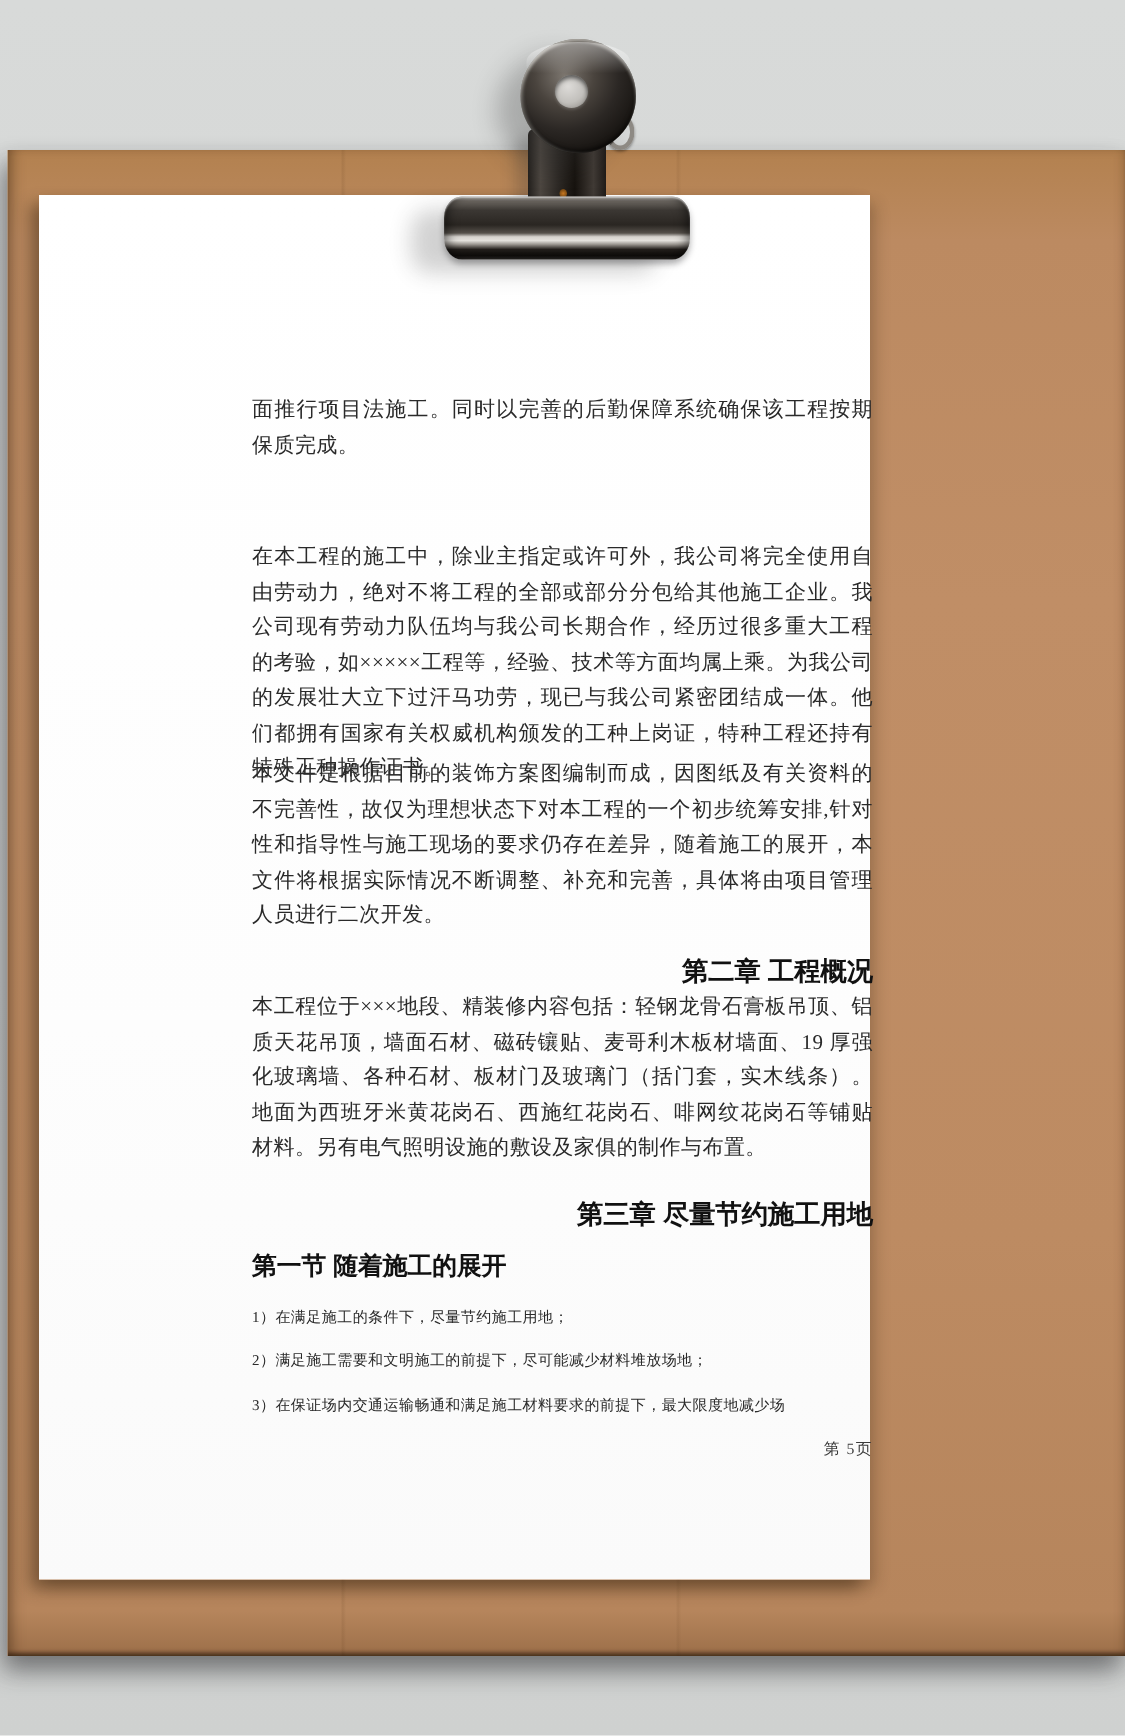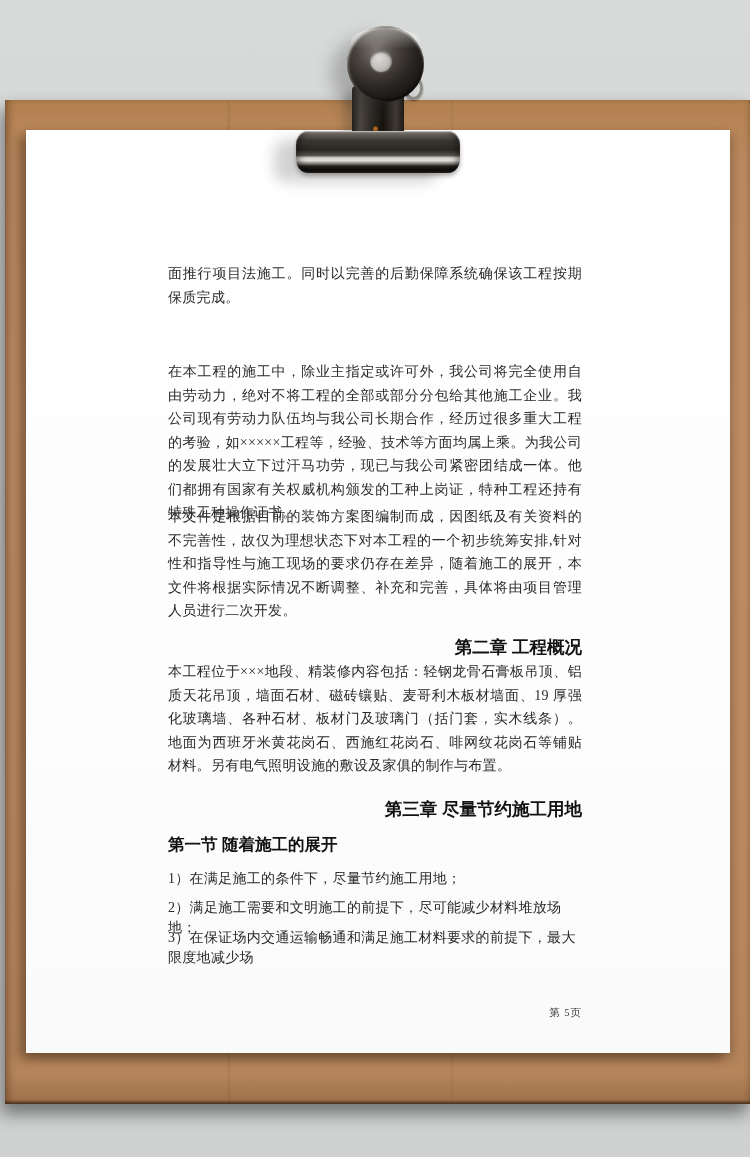--- a/index.html
+++ b/index.html
@@ -20,41 +20,41 @@
       linear-gradient(180deg,#b3814f 0%,#bc8a61 6%,#c08e66 30%,#bd8b62 72%,#b6855c 97%,#9c6f49 100%);
     box-shadow:
       inset 7px 0 9px -5px rgba(55,33,14,0.55),
       inset -4px 0 7px -4px rgba(55,33,14,0.35),
       inset 0 -4px 3px -2px rgba(30,18,8,0.65),
       -6px 10px 16px rgba(40,40,42,0.35),
       0 8px 14px rgba(40,40,42,0.30);
   }
   
   .paper{
-    position:absolute;left:26px;top:130px;width:704px;height:923px;
+    position:absolute;left:26px;top:130px;width:554px;height:923px;
     background:linear-gradient(180deg,#ffffff 0%,#fdfdfd 60%,#fafafa 100%);
     box-shadow:
       -7px 6px 10px rgba(48,30,12,0.42),
       4px 5px 9px rgba(48,30,12,0.22);
   }
   .block{position:absolute;left:142px;width:414px;margin:0;color:#2a2a2a;}
   .body-par{
     font-size:14px;line-height:23.5px;letter-spacing:0.3px;
     text-align:justify;
   }
   .h-sec{
     font-family:"Liberation Sans","DejaVu Sans",sans-serif;
     font-weight:bold;font-size:16.5px;color:#111;line-height:20px;
   }
   .h-ch{
     font-family:"Liberation Sans","DejaVu Sans",sans-serif;
     font-weight:bold;font-size:17.5px;color:#111;line-height:22px;
     text-align:right;
   }
-  .list-item{font-size:14px;line-height:20px;letter-spacing:0.3px;}
+  .list-item{font-size:10px;line-height:20px;letter-spacing:0.3px;}
   .footer{
     font-size:10.5px;color:#3a3a3a;text-align:right;letter-spacing:1px;
   }
   
   .clip-ring{
     position:absolute;left:347px;top:26px;width:77px;height:76px;border-radius:50%;
     background:radial-gradient(circle at 38% 32%, #7c766f 0%, #4a443e 28%, #2b2724 52%, #15120f 78%, #26221e 100%);
     box-shadow:
       inset 0 2px 2px rgba(240,238,232,0.55),
       inset 2px 0 2px rgba(200,196,188,0.30),
@@ -122,21 +122,21 @@
     <h2 class="block h-ch" style="top:668px">第三章 尽量节约施工用地</h2>
 
     <h3 class="block h-sec" style="top:704px">第一节 随着施工的展开</h3>
 
     <p class="block list-item" style="top:739px">1）在满足施工的条件下，尽量节约施工用地；</p>
 
     <p class="block list-item" style="top:768px">2）满足施工需要和文明施工的前提下，尽可能减少材料堆放场地；</p>
 
     <p class="block list-item" style="top:798px">3）在保证场内交通运输畅通和满足施工材料要求的前提下，最大限度地减少场</p>
 
-    <div class="block footer" style="top:876px">第 5页</div>
+    <div class="block footer" style="top:829px">第 5页</div>
 
   </div>
 
   <div>
     <div class="clip-neck"></div>
     <div class="clip-latch"></div>
     <div class="clip-ring">
       <div class="clip-hole"></div>
     </div>
     <div class="clip-jaw"></div>

